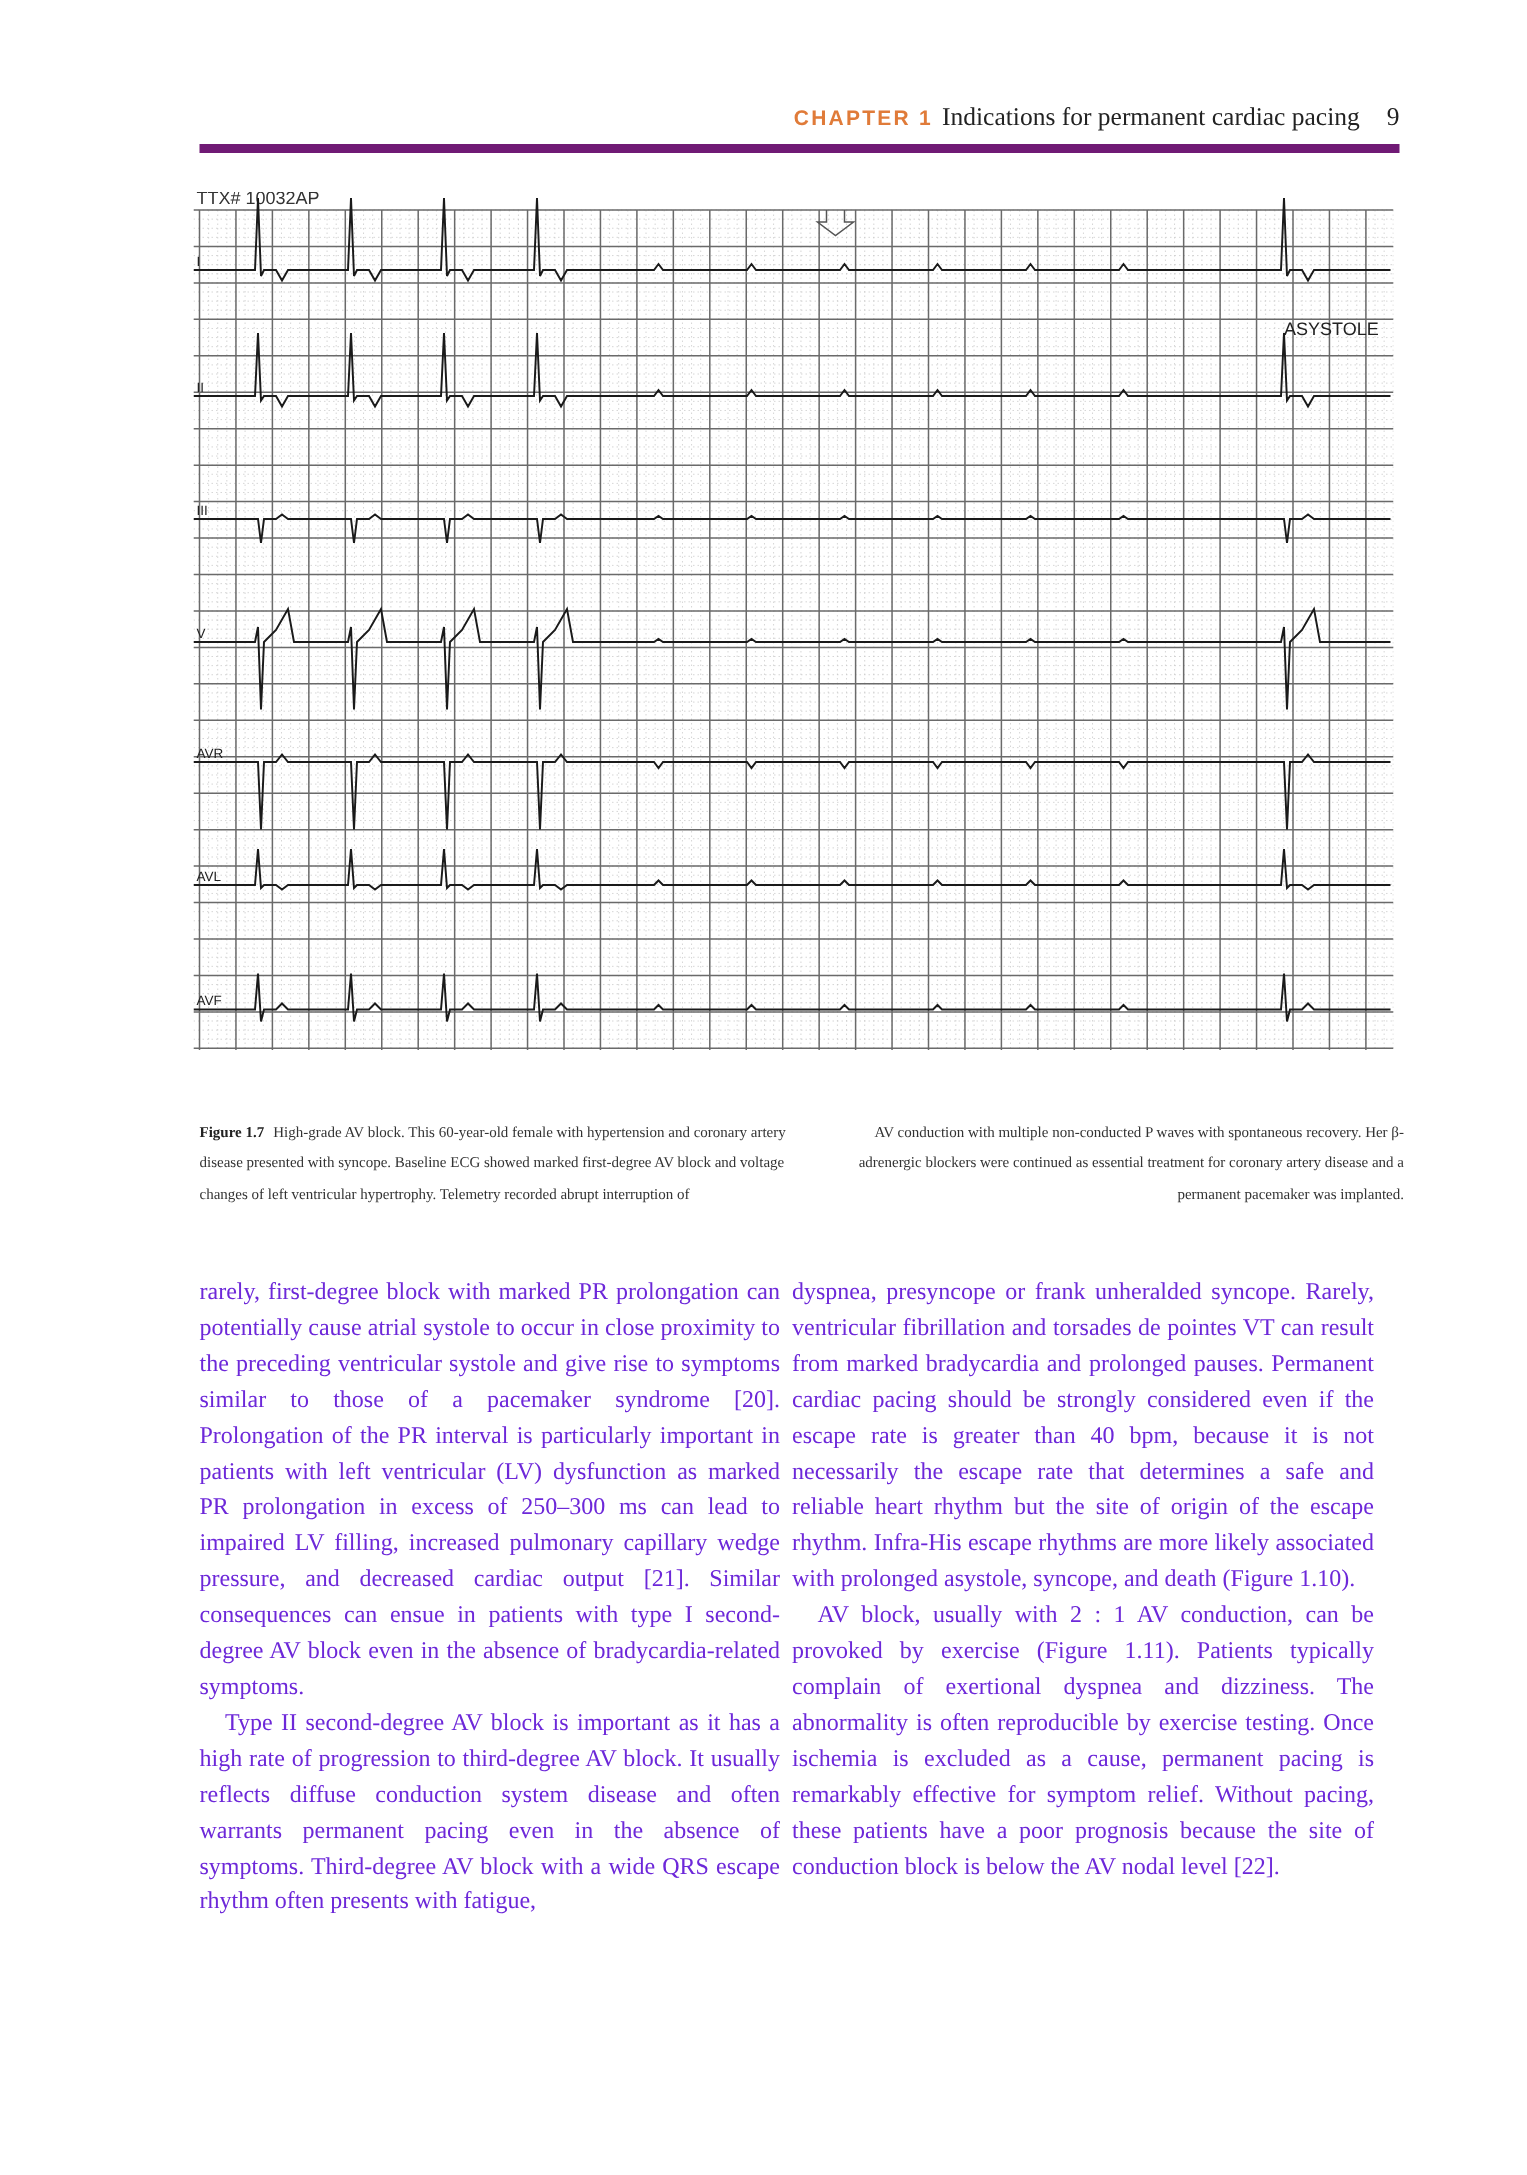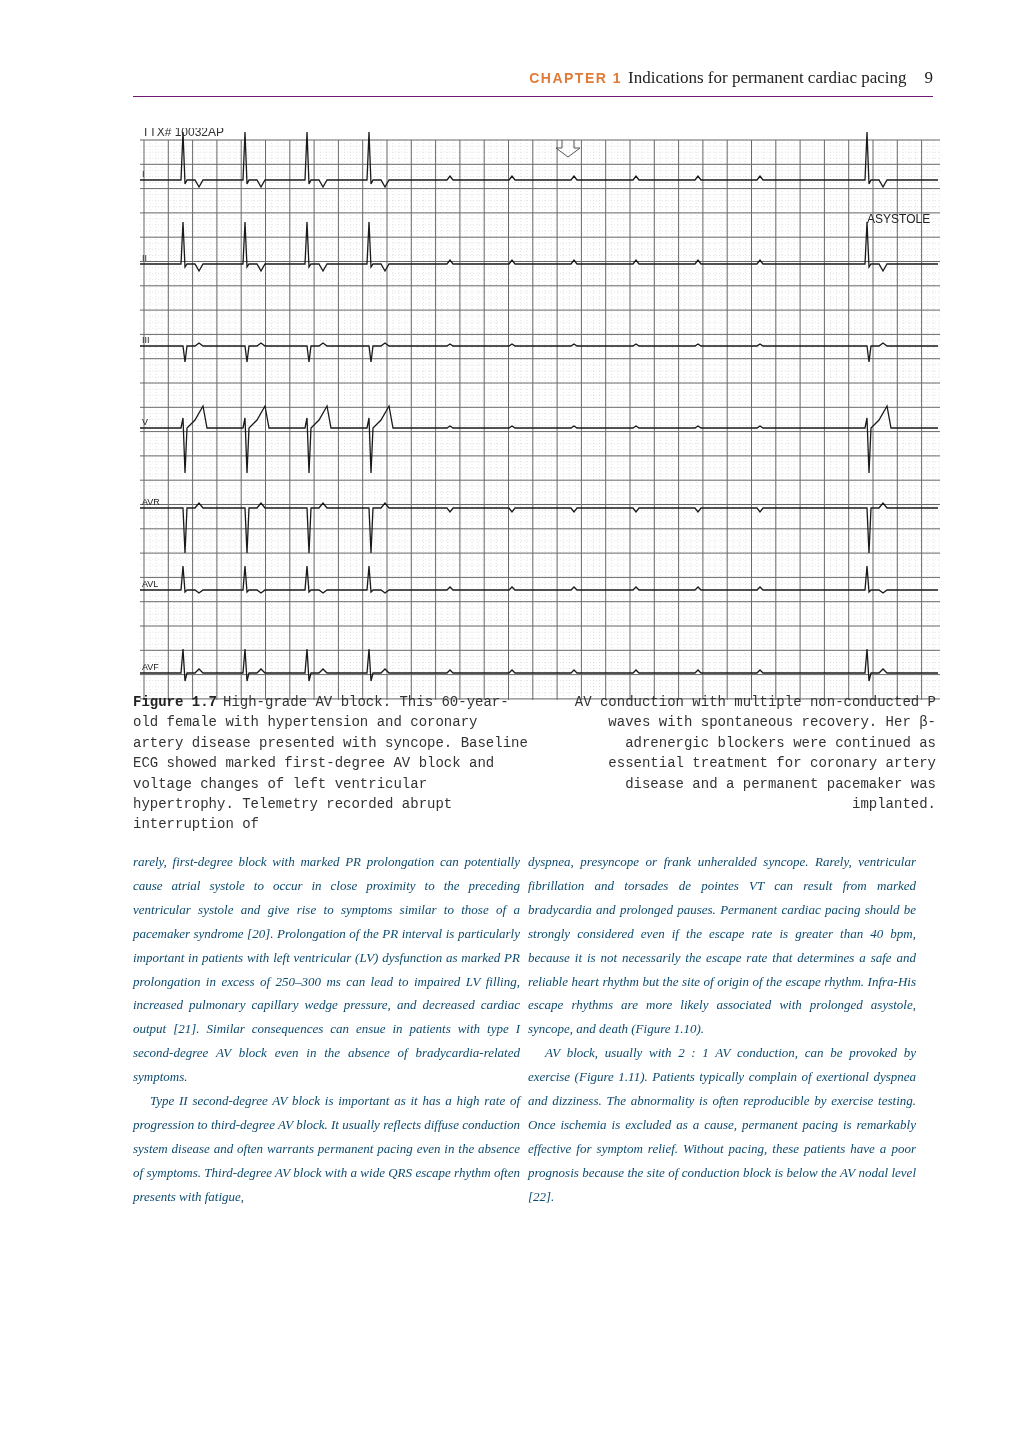--- a/index.html
+++ b/index.html
@@ -1,31 +1,31 @@
 <!DOCTYPE html>
 <html><head>
 <meta charset="utf-8">
 <style>
   html, body { margin: 0; padding: 0; background: #ffffff; }
   body { width: 1018px; height: 1450px; position: relative; overflow: hidden; color: #1a1a1a; }
-  .running-head { position: absolute; left: 133px; top: 66px; width: 800px; height: 30px; border-bottom: 1px solid #701a75; }
+  .running-head { position: absolute; left: 133px; top: 66px; width: 800px; height: 30px; border-bottom: 6px solid #701a75; }
   .rh-inner { position: absolute; right: 0; top: 2px; font-family: "Liberation Serif", serif; font-size: 17px; white-space: nowrap; }
   .rh-chapter { font-family: "Liberation Sans", sans-serif; font-weight: bold; font-size: 14px; letter-spacing: 1.5px; color: #e07b39; margin-right: 6px; }
   .rh-title { color: #222; }
   .rh-page { margin-left: 18px; color: #222; }
 
-  .ecg-figure { position: absolute; left: 140px; top: 128px; width: 800px; height: 572px; text-align: right; }
+  .ecg-figure { position: absolute; left: 129px; top: 128px; width: 800px; height: 572px; text-align: right; }
   .ecg-figure svg { width: 800px; height: 572px; display: block; }
 
-  .caption { position: absolute; top: 692px; font-family: Liberation Mono, monospace; font-size: 14px; line-height: 20.4px; color: #333; }
+  .caption { position: absolute; top: 746px; font-family: Liberation Serif, serif; font-size: 10px; line-height: 20.4px; color: #333; }
   .caption-left { left: 133px; width: 395px; }
   .caption-right { left: 544px; width: 392px; text-align: right; }
   .fig-label { font-weight: bold; color: #222; margin-right: 6px; }
 
-  .col { position: absolute; top: 850px; font-family: "Liberation Serif", serif; font-size: 13px; line-height: 23.9px; color: #0c4a6e; text-align: justify; font-style: italic; }
+  .col { position: absolute; top: 850px; font-family: "Liberation Serif", serif; font-size: 16px; line-height: 23.9px; color: #6d28d9; text-align: justify; }
   .col-left { left: 133px; width: 387px; }
   .col-right { left: 528px; width: 388px; }
   .col p { margin: 0; }
   .col p.indent { text-indent: 17px; }
 </style>
 </head>
 <body>
 
 <div class="running-head">
   <div class="rh-inner">

